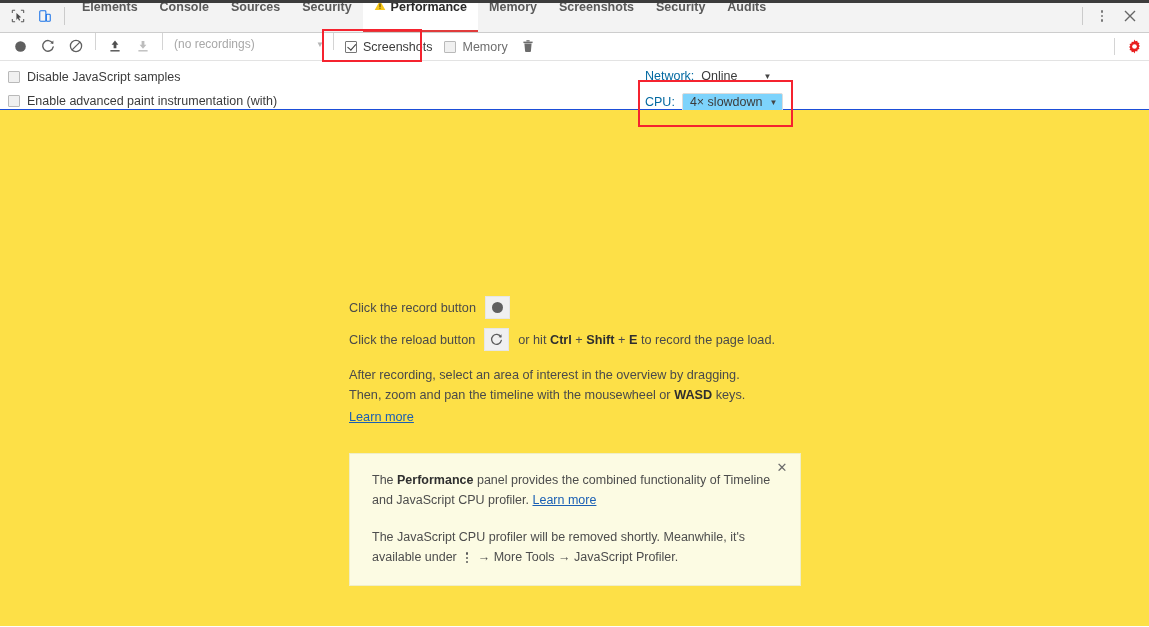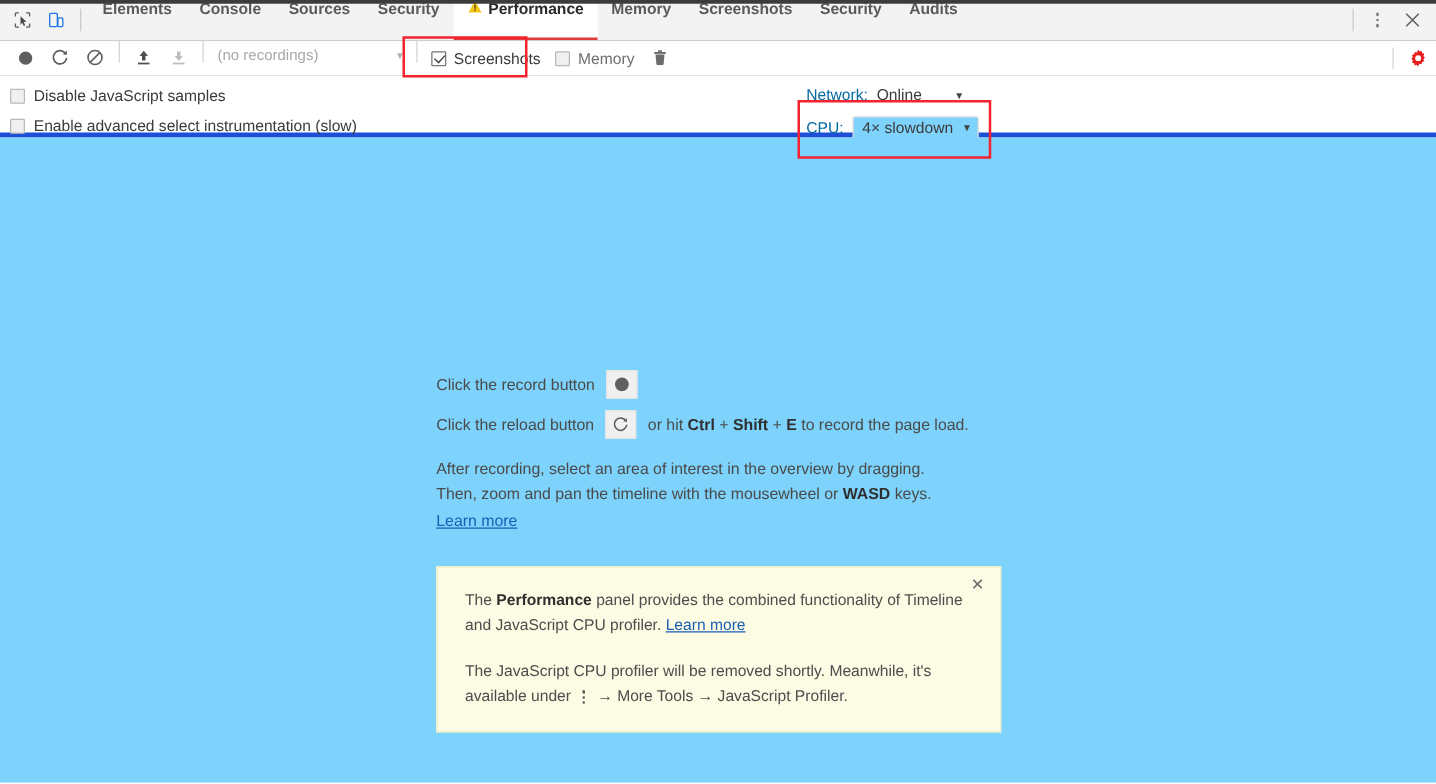--- a/index.html
+++ b/index.html
@@ -140,21 +140,21 @@
     width: 30px; height: 27px;
     display: flex; align-items: center; justify-content: center;
     cursor: pointer;
   }
 
   
   .settings {
     position: relative;
     height: 49px;
     background: #fff;
-    border-bottom: 4px solid #1d4ed8;
+    border-bottom: 1px solid #1d4ed8;
     padding: 6px 0 0 8px;
   }
   .setting-row {
     display: flex; align-items: center;
     gap: 7px;
     height: 19px;
     margin-bottom: 5px;
     font-size: 12.5px;
     color: #3b3b3b;
     cursor: pointer;
@@ -196,21 +196,21 @@
     position: absolute;
     border: 2px solid #f5232f;
     pointer-events: none;
     z-index: 40;
   }
 
   
   .main {
     position: relative;
     height: calc(627px - 33px - 28px - 50px);
-    background: #7dd3fc;
+    background: #fde047;
   }
   .landing {
     position: absolute;
     left: 349px;
     top: 186px;
     width: 460px;
   }
   .hint-line {
     display: flex; align-items: center;
     gap: 9px;
@@ -429,21 +429,21 @@
 
 <div class="settings">
 
   <label class="setting-row">
     <span class="cbox greyed"></span>
     <span>Disable JavaScript samples</span>
   </label>
 
   <label class="setting-row">
     <span class="cbox greyed"></span>
-    <span>Enable advanced select instrumentation (slow)</span>
+    <span>Enable advanced paint instrumentation (with)</span>
   </label>
 
   <div class="throttle-block">
     <div class="thr-row">
       <span class="thr-label">Network:</span>
       <span class="sel-plain">
         <span>Online</span>
         <span class="caret">▼</span>
       </span>
     </div>

